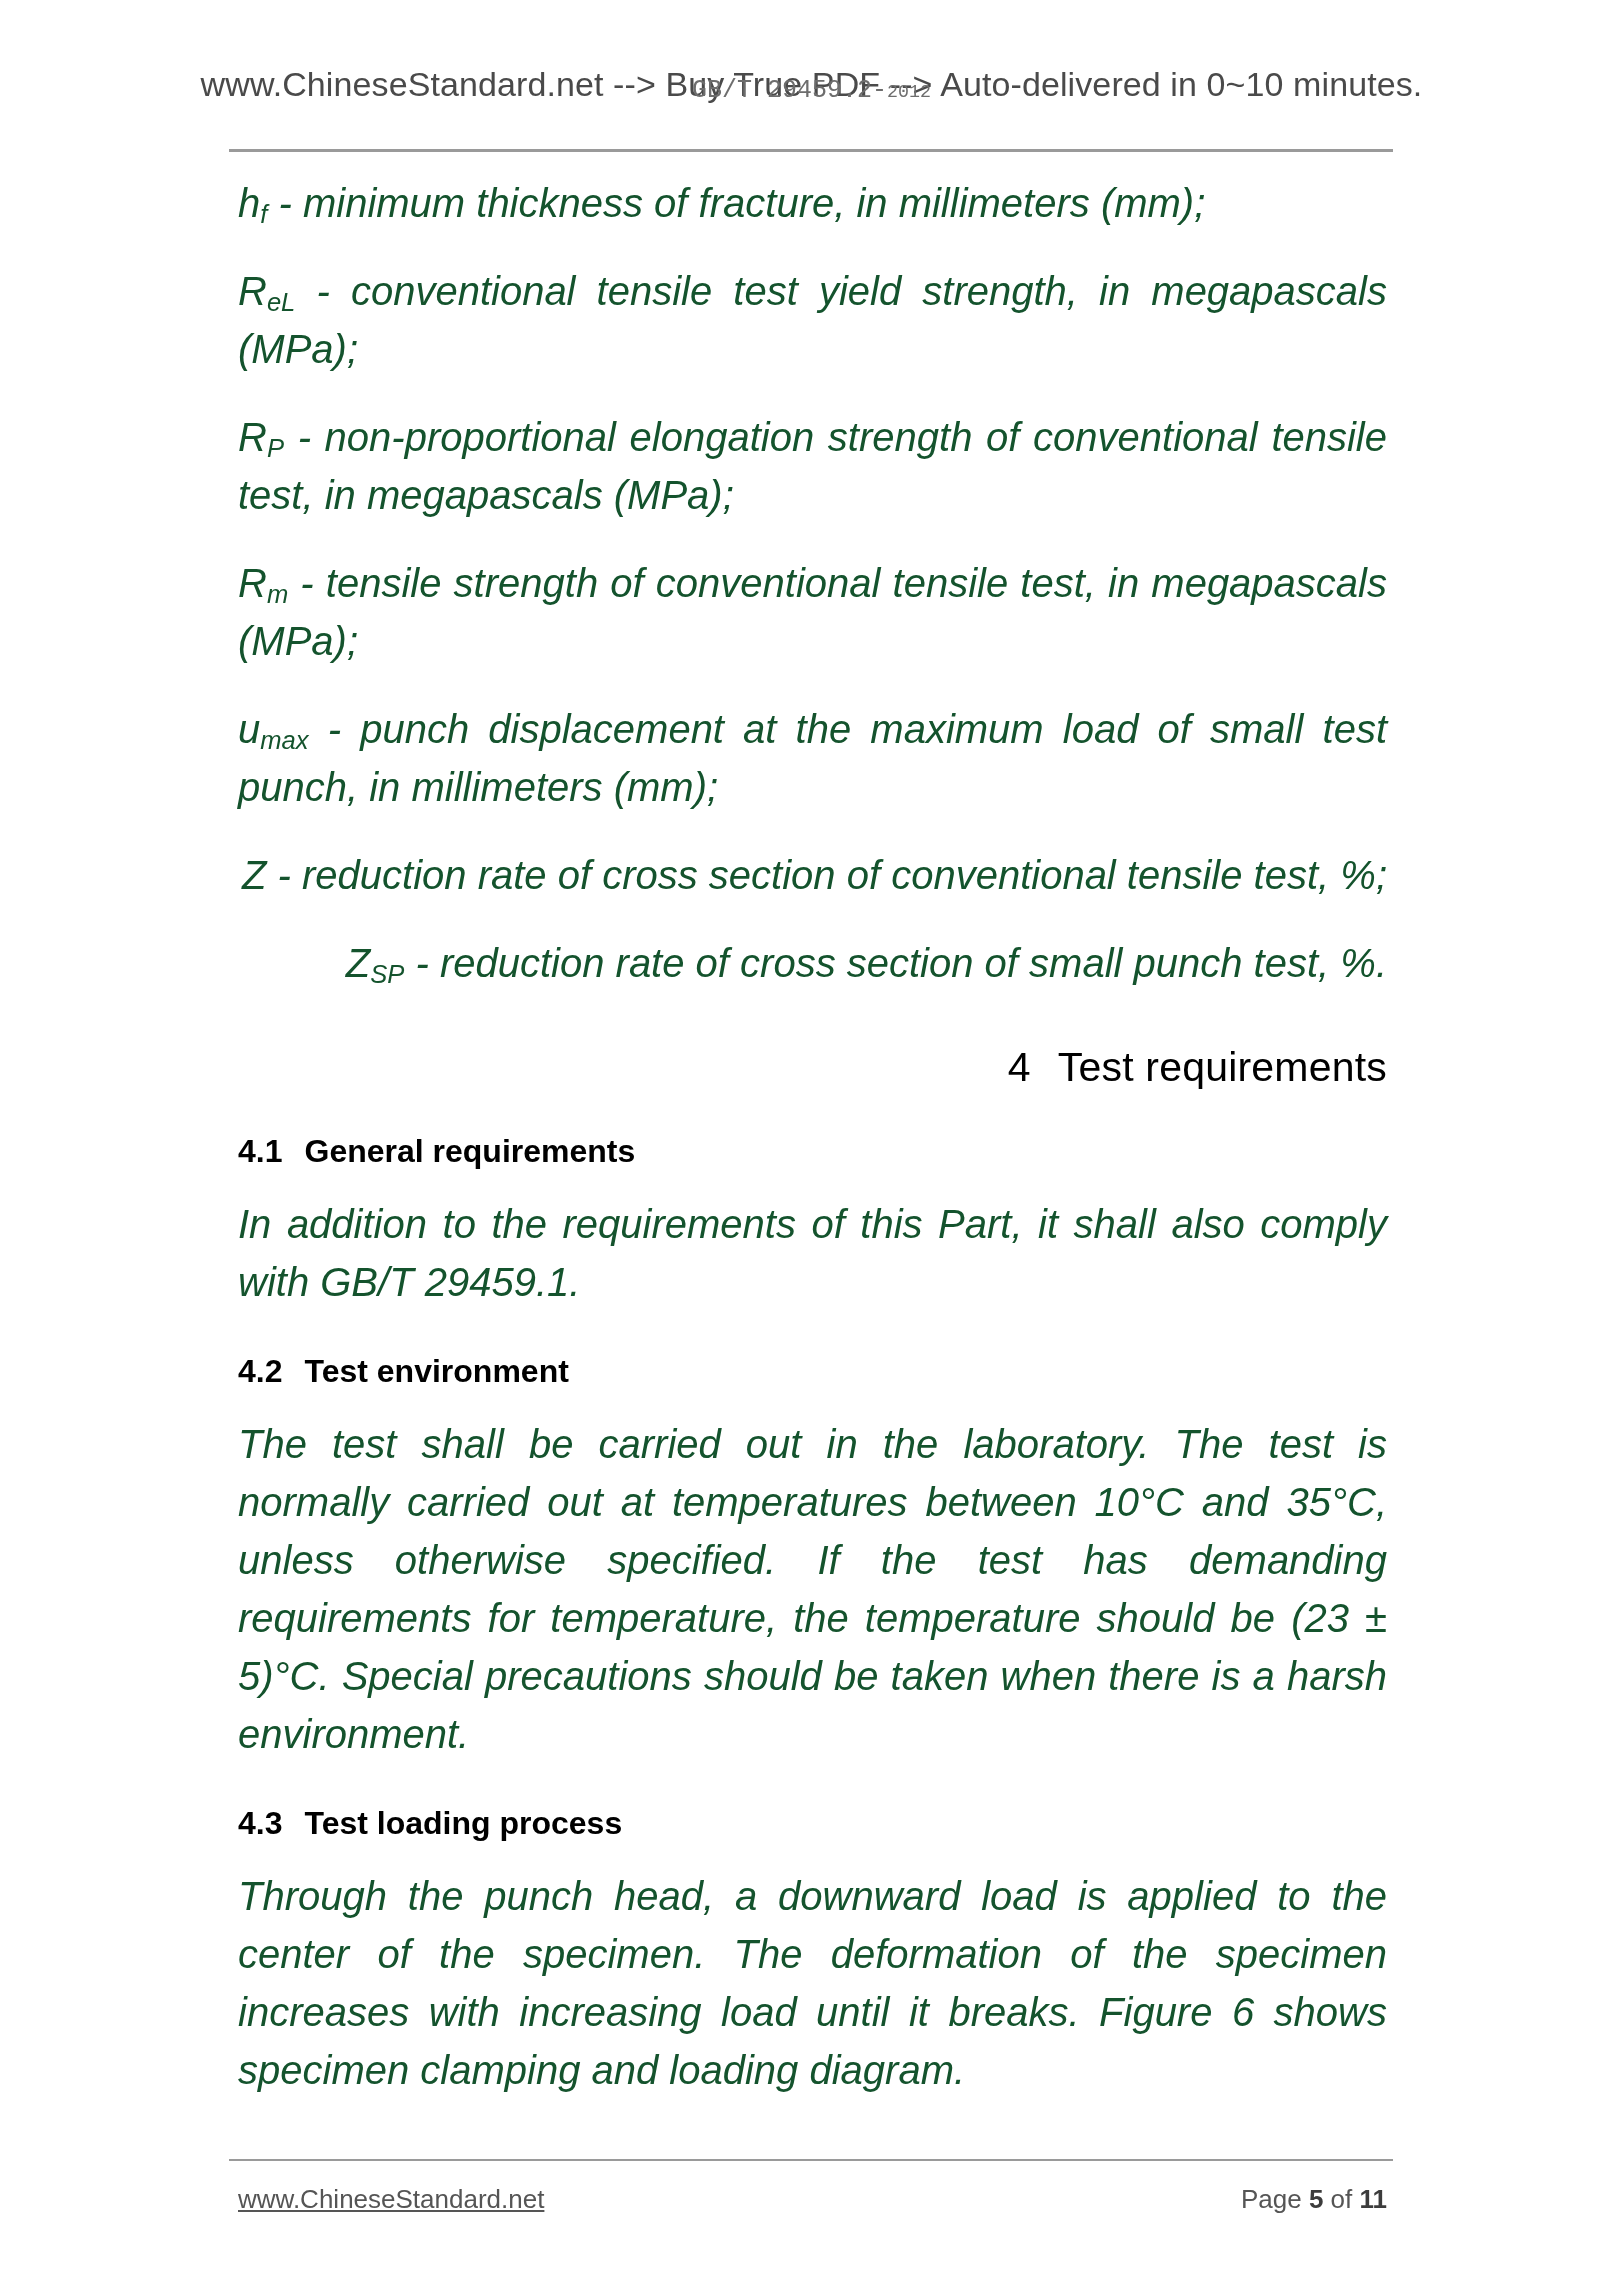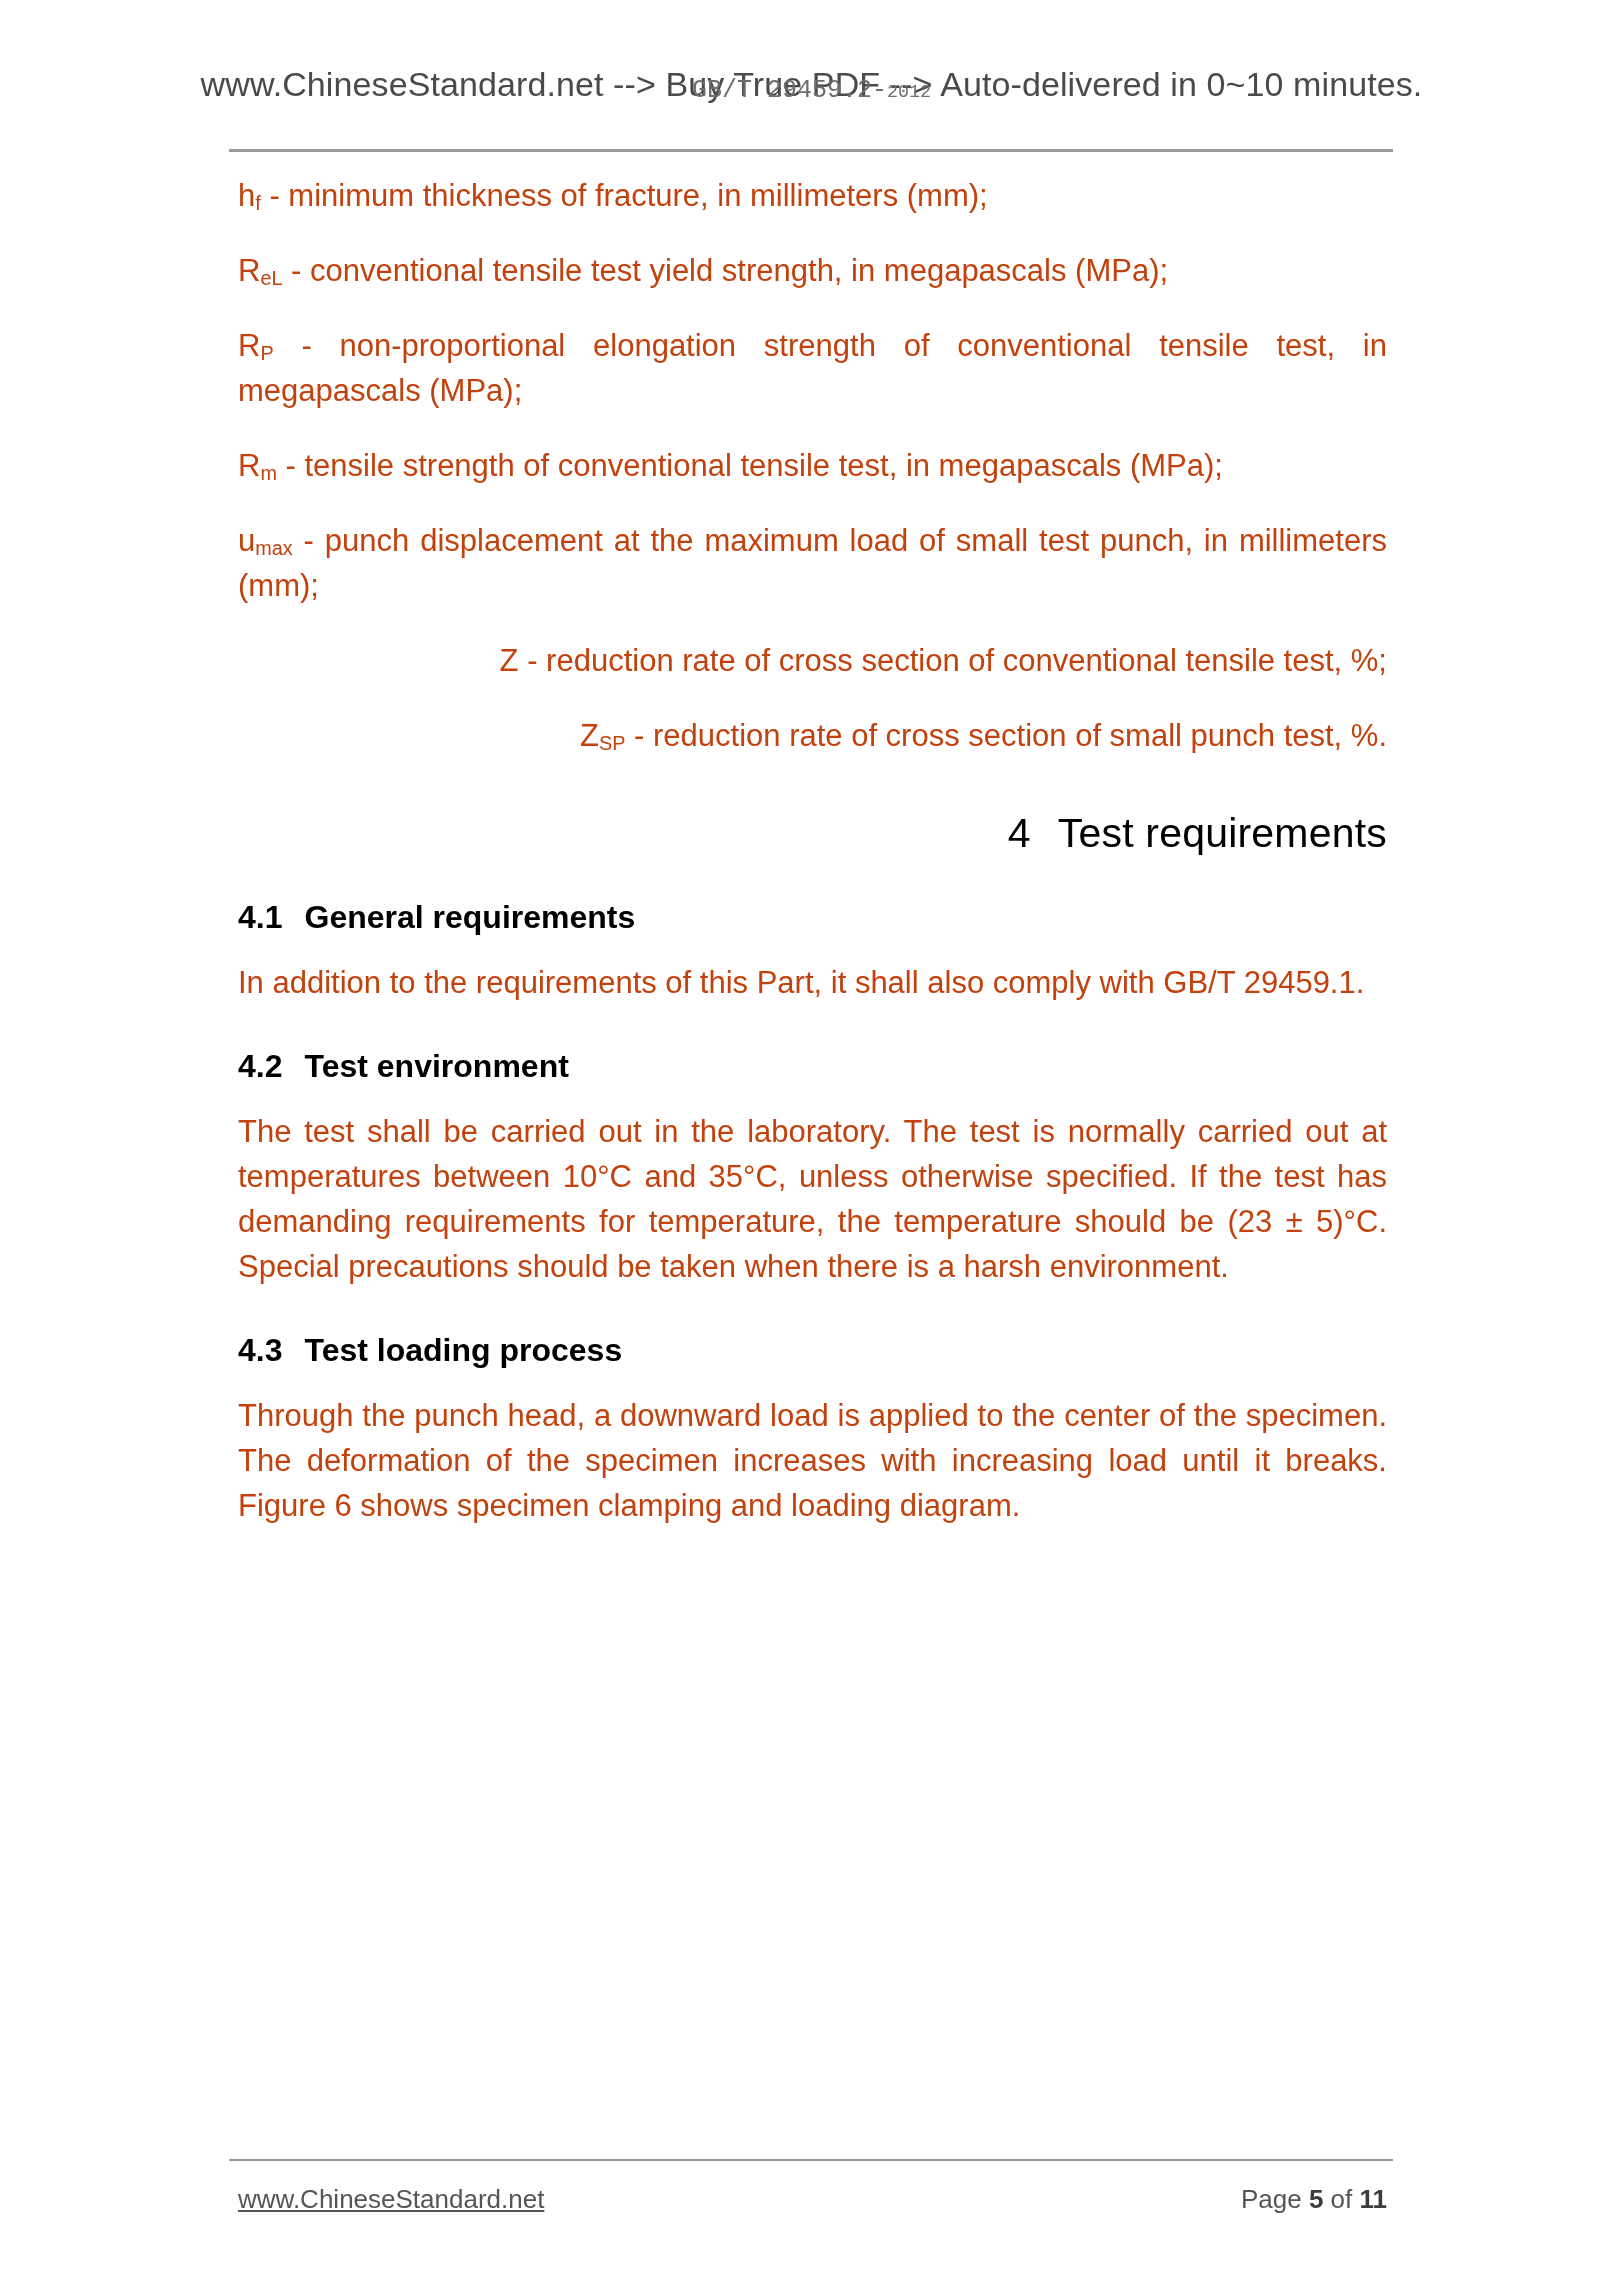--- a/index.html
+++ b/index.html
@@ -80,25 +80,26 @@
   
   .content {
     position: absolute;
     top: 158px;
     left: 238px;
     width: 1149px;
   }
 
   p.body {
     margin: 0 0 28px 0;
-    font-size: 31px;
+    font-size: 40px;
     line-height: 1.45;
     text-align: justify;
     text-justify: inter-word;
-    color: #c2410c;
+    color: #14532d;
+    font-style: italic;
   }
   p.nojust {
     text-align: right;
   }
 
   sub {
     font-size: 0.64em;
     line-height: 0;
     vertical-align: -0.22em;
   }

